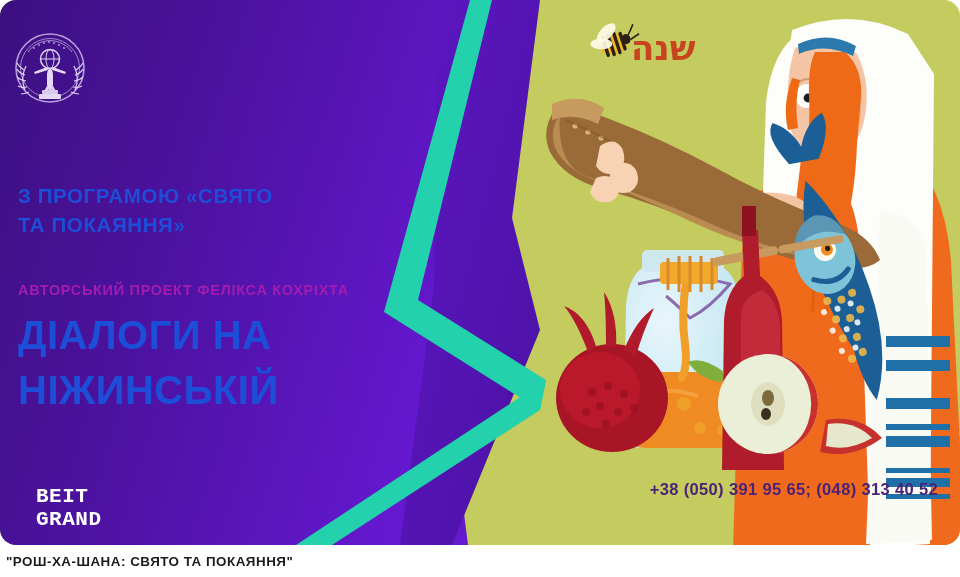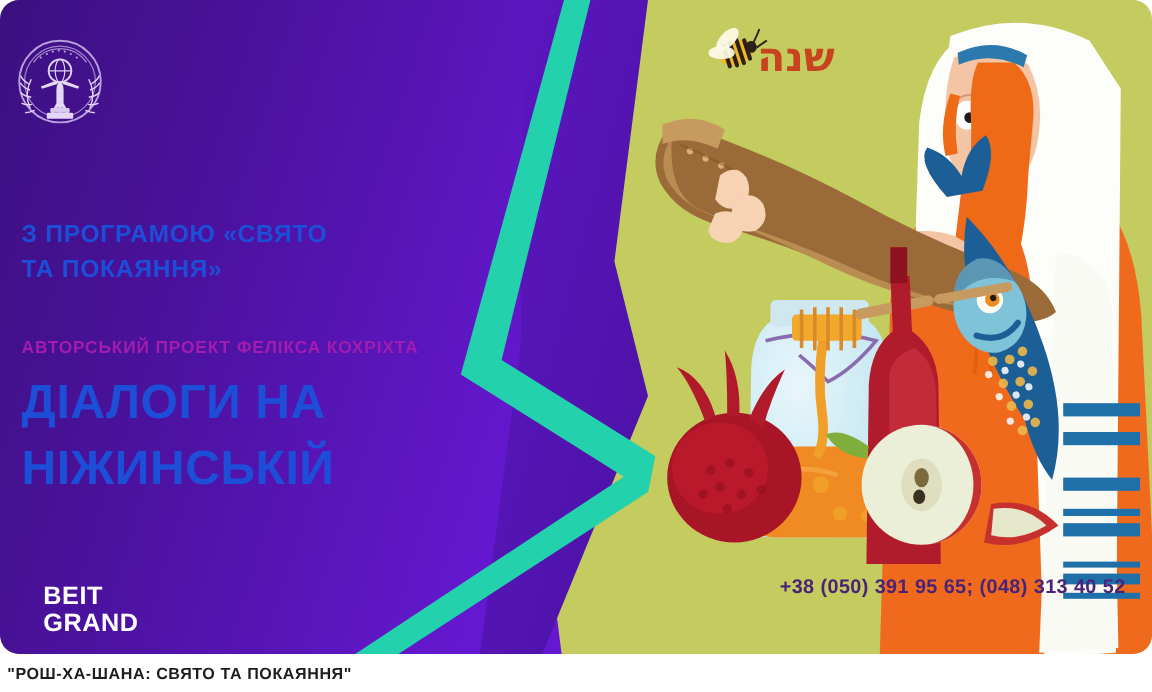--- a/index.html
+++ b/index.html
@@ -66,20 +66,21 @@
     position: absolute;
     left: 36px;
     top: 486px;
     z-index: 20;
     color: #ffffff;
     font-size: 21px;
     font-weight: bold;
     line-height: 1.08;
     letter-spacing: 0.5px;
     text-transform: uppercase;
+    font-family: Liberation Mono, monospace;
   }
 
   
   #contact-block {
     position: absolute;
     right: 22px;
     top: 478px;
     z-index: 20;
     text-align: right;
     color: #4a2378;

